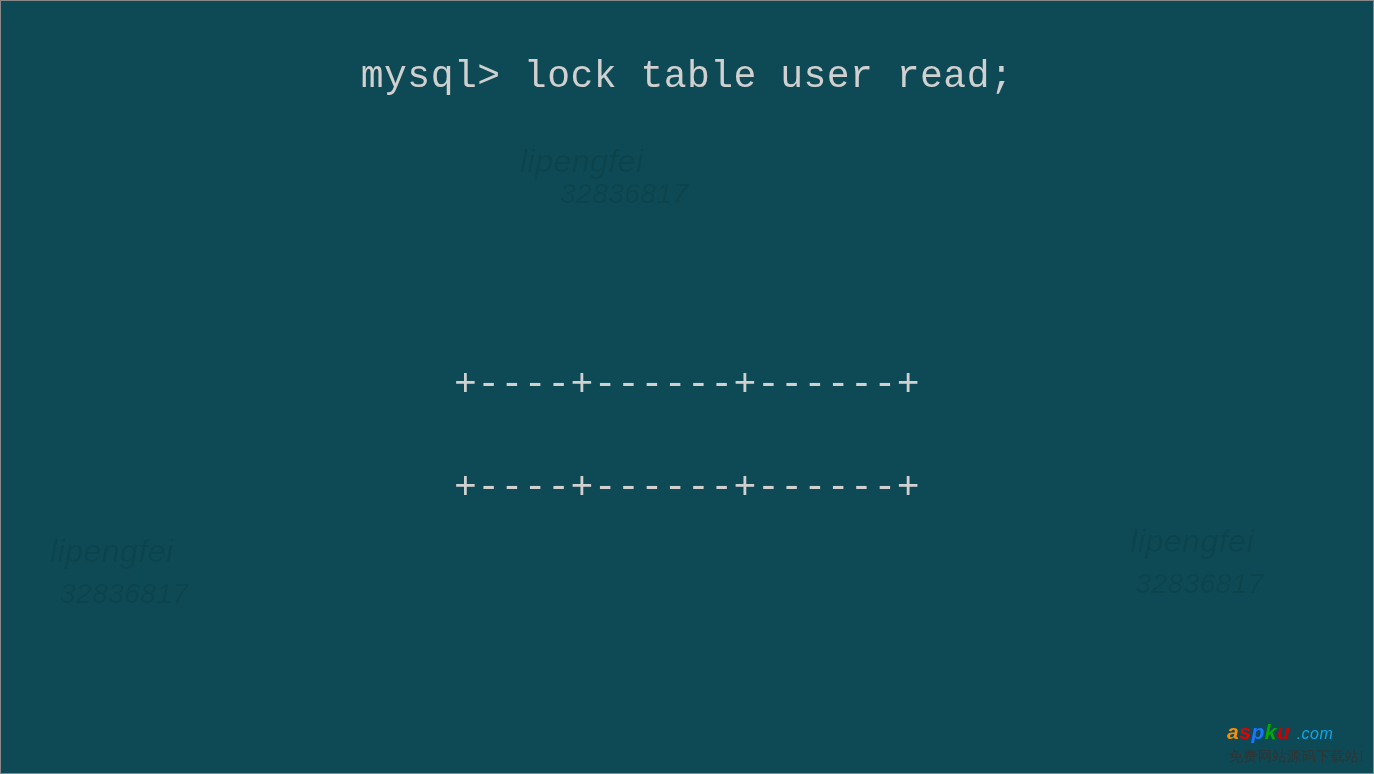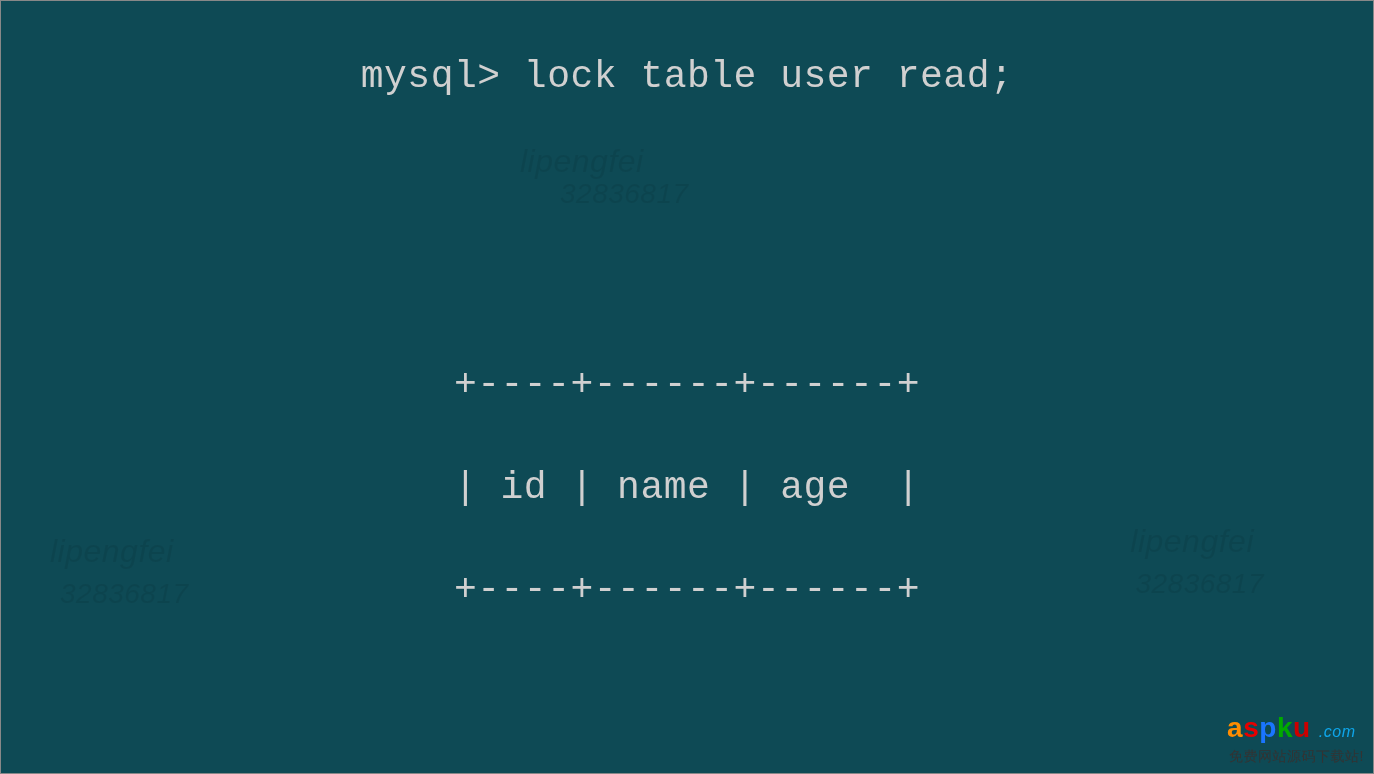--- a/index.html
+++ b/index.html
@@ -33,21 +33,22 @@
       position: absolute;
       bottom: 8px;
       right: 10px;
       font-family: Arial, sans-serif;
       font-size: 22px;
       color: #333;
       white-space: nowrap;
     }
     .watermark .aspku {
       font-weight: bold;
-      font-size: 28px;
+      font-style: italic;
+      font-size: 21px;
     }
     .watermark .a-letter { color: #ff8c00; }
     .watermark .s-letter { color: #e60000; }
     .watermark .p-letter { color: #1a75ff; }
     .watermark .k-letter { color: #00aa00; }
     .watermark .u-letter { color: #cc0000; }
     .watermark .com { color: #0ea5e9; font-size: 16px; font-style: italic; }
     .watermark .cn-text { color: #333; font-size: 14px; margin-left: 2px; }
     .faint-watermark {
       position: absolute;
@@ -75,21 +76,20 @@
 </head>
 <body>
 
 <div class="border-frame"></div>
 
 <div class="terminal">
 <span class="line">mysql&gt; lock table user read;</span>
 <span class="line"></span>
 <span class="line"></span>
 <span class="line">+----+------+------+</span>
-<span class="line">| id | name | age  |</span>
 <span class="line">+----+------+------+</span>
 
 
 
 </div>
 
 <div class="faint-watermark wm1">lipengfei</div>
 <div class="faint-watermark wm1b">32836817</div>
 <div class="faint-watermark wm2">lipengfei</div>
 <div class="faint-watermark wm2b">32836817</div>

